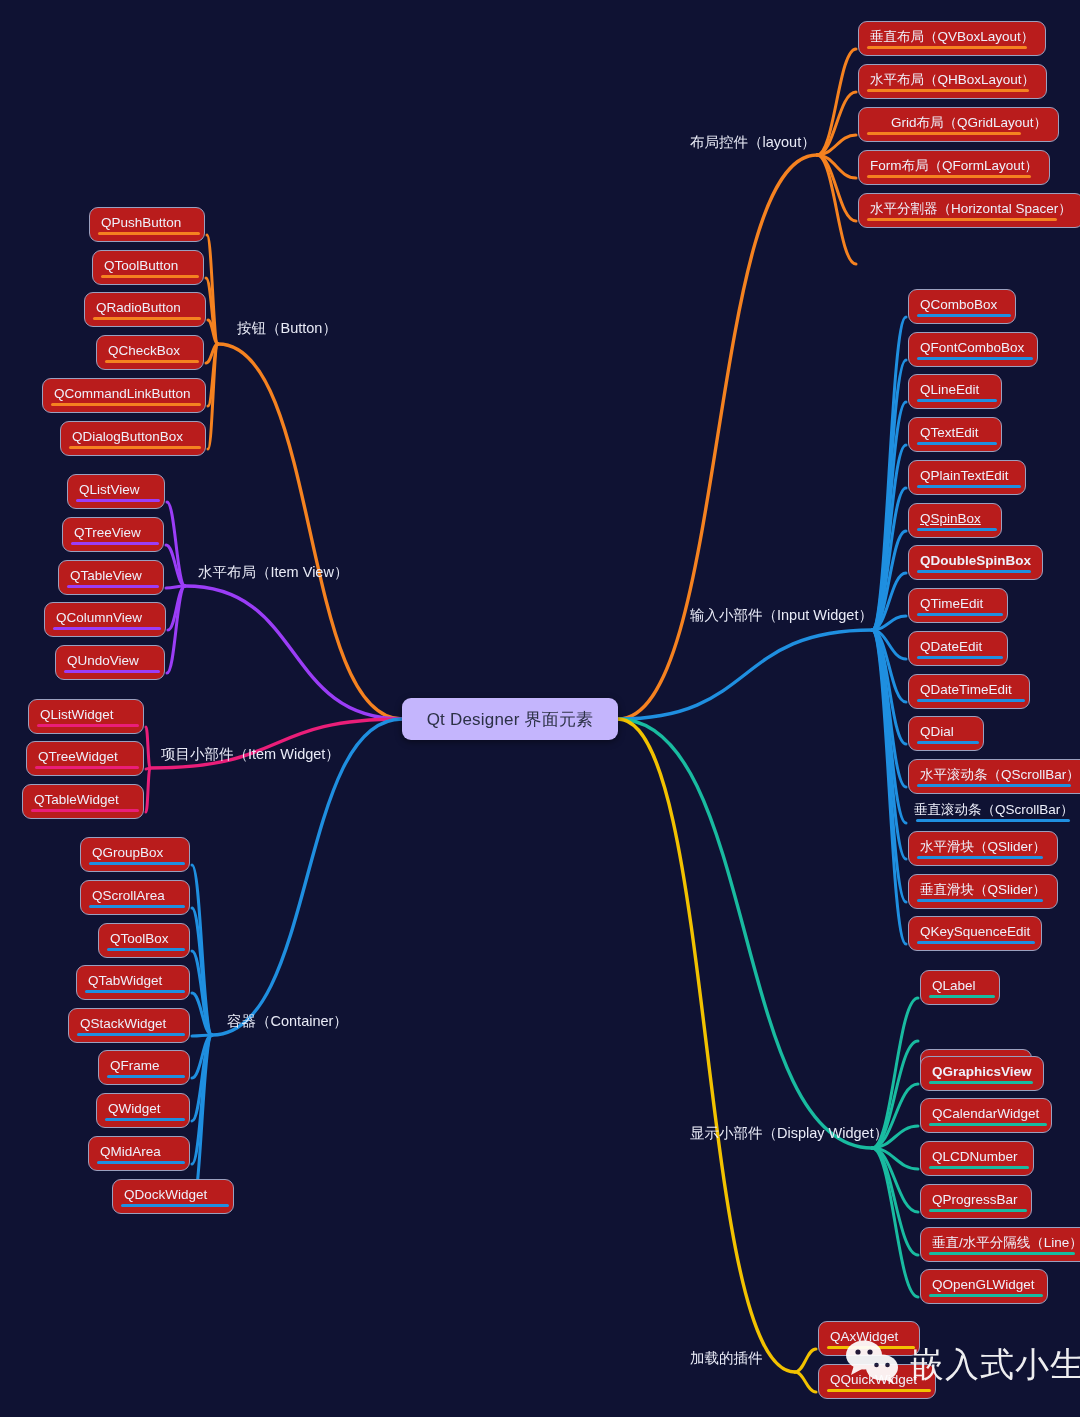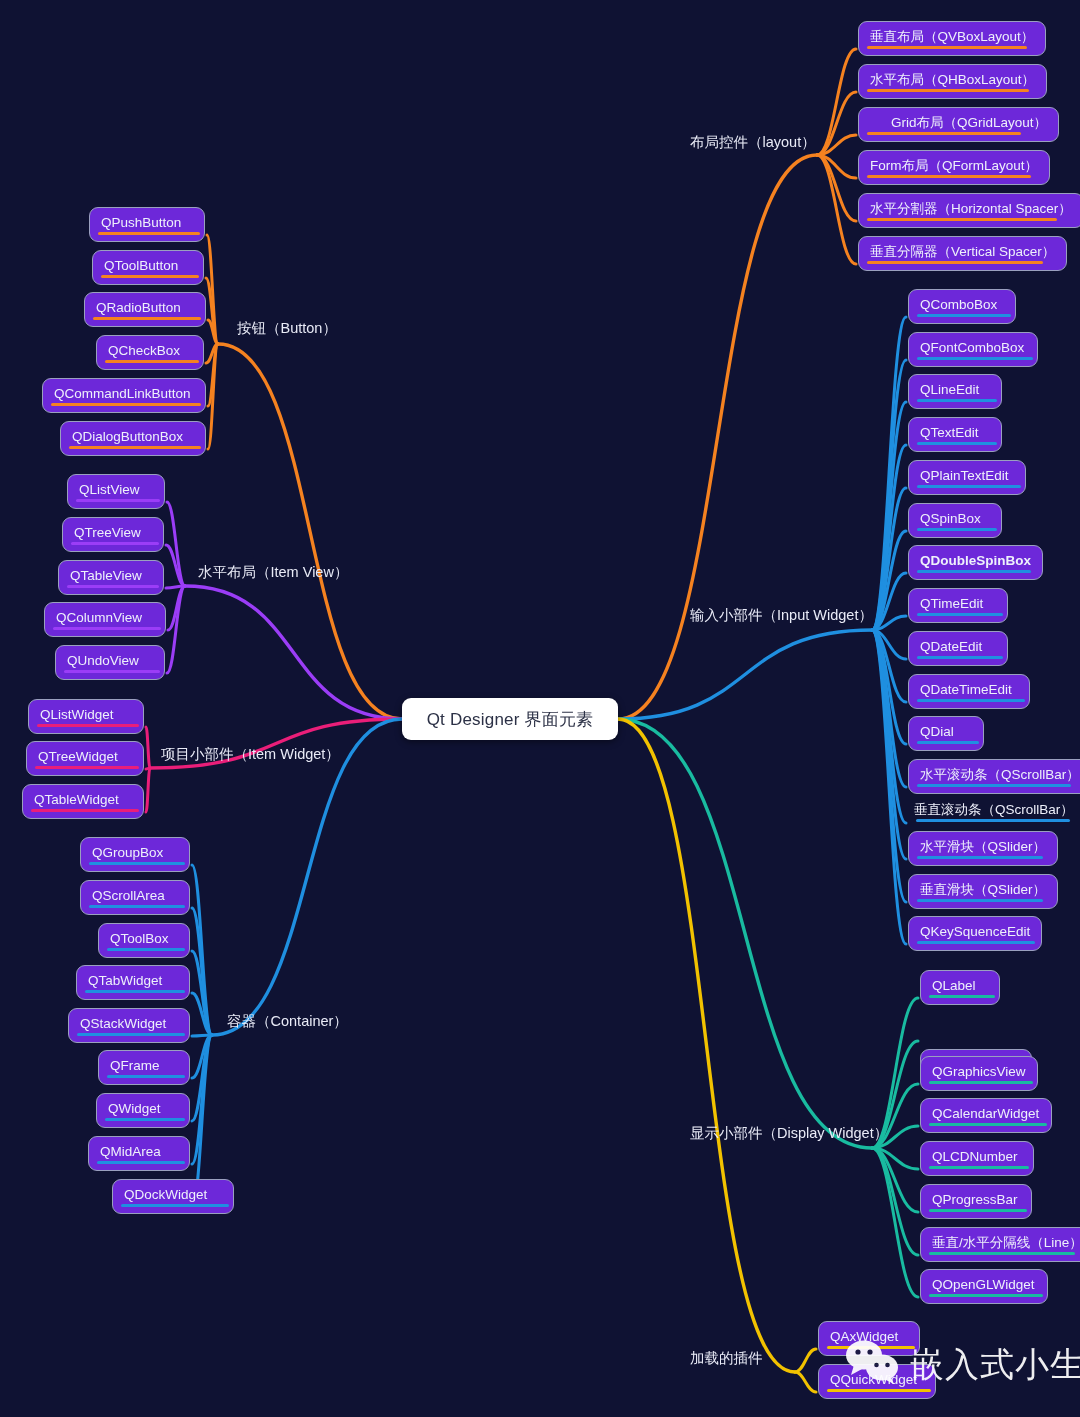--- a/index.html
+++ b/index.html
@@ -9,21 +9,21 @@
     font-family:"Liberation Sans","DejaVu Sans",sans-serif;
     overflow:hidden;position:relative;
   }
   #stage{position:absolute;left:0;top:0;width:1080px;height:1417px;}
   #links{position:absolute;left:0;top:0;width:1080px;height:1417px;pointer-events:none;}
 
   
   .node{
     position:absolute;
     box-sizing:border-box;
-    background:#6d28d9;
+    background:#b91c1c;
     border:1.4px solid #9aa0bf;
     border-radius:9px;
     color:#eef0fb;
     font-size:13.5px;
     line-height:1;
     padding:8px 11px 11px 11px;
     white-space:nowrap;
   }
   .node .u{
     position:absolute;
@@ -45,21 +45,21 @@
     font-size:14.5px;
     line-height:1;
     white-space:nowrap;
   }
 
   
   #central{
     position:absolute;
     left:402px;top:698px;
     width:216px;height:42px;
-    background:#ffffff;
+    background:#c4b5fd;
     border-radius:9px;
     display:flex;align-items:center;justify-content:center;
     color:#2c3146;
     font-size:17px;
     letter-spacing:.2px;
     box-shadow:0 2px 7px rgba(0,0,0,.45);
   }
 
   
   #watermark{
@@ -171,42 +171,41 @@
     <div class="node" style="left: 98px; top: 1050px; min-width: 92px;"><span>QFrame</span><span class="u" style="width: 78px; background: rgb(31, 143, 224);"></span></div>
     <div class="node" style="left: 96px; top: 1093px; min-width: 94px;"><span>QWidget</span><span class="u" style="width: 80px; background: rgb(31, 143, 224);"></span></div>
     <div class="node" style="left: 88px; top: 1136px; min-width: 102px;"><span>QMidArea</span><span class="u" style="width: 88px; background: rgb(31, 143, 224);"></span></div>
     <div class="node" style="left: 68px; top: 1179px; min-width: 122px; margin-left: 44px;"><span>QDockWidget</span><span class="u" style="width: 108px; background: rgb(31, 143, 224);"></span></div>
     <div class="blabel" style="left: 690px; top: 135px;">布局控件（layout）</div>
     <div class="node" style="left: 858px; top: 21px; min-width: 174px;"><span>垂直布局（QVBoxLayout）</span><span class="u" style="width: 160px; background: rgb(245, 130, 32);"></span></div>
     <div class="node" style="left: 858px; top: 64px; min-width: 176px;"><span>水平布局（QHBoxLayout）</span><span class="u" style="width: 162px; background: rgb(245, 130, 32);"></span></div>
     <div class="node" style="left: 858px; top: 107px; min-width: 168px; padding-left: 32px;"><span>Grid布局（QGridLayout）</span><span class="u" style="width: 154px; background: rgb(245, 130, 32);"></span></div>
     <div class="node" style="left: 858px; top: 150px; min-width: 178px;"><span>Form布局（QFormLayout）</span><span class="u" style="width: 164px; background: rgb(245, 130, 32);"></span></div>
     <div class="node" style="left: 858px; top: 193px; min-width: 204px;"><span>水平分割器（Horizontal Spacer）</span><span class="u" style="width: 190px; background: rgb(245, 130, 32);"></span></div>
-    <div class="node" style="left: 858px; top: 236px; min-width: 190px;"><span>垂直分隔器（Vertical Spacer）</span><span class="u" style="width: 176px; background: rgb(245, 130, 32);"></span></div>
     <div class="blabel" style="left: 690px; top: 608px;">输入小部件（Input Widget）</div>
     <div class="node" style="left: 908px; top: 289px; min-width: 108px;"><span>QComboBox</span><span class="u" style="width: 94px; background: rgb(31, 143, 224);"></span></div>
     <div class="node" style="left: 908px; top: 332px; min-width: 130px;"><span>QFontComboBox</span><span class="u" style="width: 116px; background: rgb(31, 143, 224);"></span></div>
     <div class="node" style="left: 908px; top: 374px; min-width: 94px;"><span>QLineEdit</span><span class="u" style="width: 80px; background: rgb(31, 143, 224);"></span></div>
     <div class="node" style="left: 908px; top: 417px; min-width: 94px;"><span>QTextEdit</span><span class="u" style="width: 80px; background: rgb(31, 143, 224);"></span></div>
     <div class="node" style="left: 908px; top: 460px; min-width: 118px;"><span>QPlainTextEdit</span><span class="u" style="width: 104px; background: rgb(31, 143, 224);"></span></div>
-    <div class="node" style="left: 908px; top: 503px; min-width: 94px;"><span>QSpinBox</span><span class="u" style="width: 80px; background: rgb(31, 143, 224);"></span></div>
+    <div class="node" style="left: 908px; top: 503px; min-width: 94px; text-decoration: underline;"><span>QSpinBox</span><span class="u" style="width: 80px; background: rgb(31, 143, 224);"></span></div>
     <div class="node" style="left: 908px; top: 545px; min-width: 128px; font-weight: bold;"><span>QDoubleSpinBox</span><span class="u" style="width: 114px; background: rgb(31, 143, 224);"></span></div>
     <div class="node" style="left: 908px; top: 588px; min-width: 100px;"><span>QTimeEdit</span><span class="u" style="width: 86px; background: rgb(31, 143, 224);"></span></div>
     <div class="node" style="left: 908px; top: 631px; min-width: 100px;"><span>QDateEdit</span><span class="u" style="width: 86px; background: rgb(31, 143, 224);"></span></div>
     <div class="node" style="left: 908px; top: 674px; min-width: 122px;"><span>QDateTimeEdit</span><span class="u" style="width: 108px; background: rgb(31, 143, 224);"></span></div>
     <div class="node" style="left: 908px; top: 716px; min-width: 76px;"><span>QDial</span><span class="u" style="width: 62px; background: rgb(31, 143, 224);"></span></div>
     <div class="node" style="left: 908px; top: 759px; min-width: 168px;"><span>水平滚动条（QScrollBar）</span><span class="u" style="width: 154px; background: rgb(31, 143, 224);"></span></div>
     <div class="node bare" style="left: 908px; top: 795px; min-width: 168px;"><span>垂直滚动条（QScrollBar）</span><span class="u" style="width: 154px; background: rgb(31, 143, 224);"></span></div>
     <div class="node" style="left: 908px; top: 831px; min-width: 140px;"><span>水平滑块（QSlider）</span><span class="u" style="width: 126px; background: rgb(31, 143, 224);"></span></div>
     <div class="node" style="left: 908px; top: 874px; min-width: 140px;"><span>垂直滑块（QSlider）</span><span class="u" style="width: 126px; background: rgb(31, 143, 224);"></span></div>
     <div class="node" style="left: 908px; top: 916px; min-width: 132px; text-align: center;"><span>QKeySquenceEdit</span><span class="u" style="width: 118px; background: rgb(31, 143, 224);"></span></div>
     <div class="blabel" style="left: 690px; top: 1126px;">显示小部件（Display Widget）</div>
     <div class="node" style="left: 920px; top: 970px; min-width: 80px;"><span>QLabel</span><span class="u" style="width: 66px; background: rgb(25, 187, 160);"></span></div>
     <div class="node" style="left: 920px; top: 1013px; min-width: 112px; margin-top: 36px;"><span>QTextBrowser</span><span class="u" style="width: 98px; background: rgb(25, 187, 160);"></span></div>
-    <div class="node" style="left: 920px; top: 1056px; min-width: 118px;"><span>QGraphicsView</span><span class="u" style="width: 104px; background: rgb(25, 187, 160);"></span></div>
+    <div class="node" style="left: 920px; top: 1056px; min-width: 118px; font-weight: bold;"><span>QGraphicsView</span><span class="u" style="width: 104px; background: rgb(25, 187, 160);"></span></div>
     <div class="node" style="left: 920px; top: 1098px; min-width: 132px;"><span>QCalendarWidget</span><span class="u" style="width: 118px; background: rgb(25, 187, 160);"></span></div>
     <div class="node" style="left: 920px; top: 1141px; min-width: 114px;"><span>QLCDNumber</span><span class="u" style="width: 100px; background: rgb(25, 187, 160);"></span></div>
     <div class="node" style="left: 920px; top: 1184px; min-width: 112px;"><span>QProgressBar</span><span class="u" style="width: 98px; background: rgb(25, 187, 160);"></span></div>
     <div class="node" style="left: 920px; top: 1227px; min-width: 160px;"><span>垂直/水平分隔线（Line）</span><span class="u" style="width: 146px; background: rgb(25, 187, 160);"></span></div>
     <div class="node" style="left: 920px; top: 1269px; min-width: 128px;"><span>QOpenGLWidget</span><span class="u" style="width: 114px; background: rgb(25, 187, 160);"></span></div>
     <div class="blabel" style="left: 690px; top: 1351px;">加载的插件</div>
     <div class="node" style="left: 818px; top: 1321px; min-width: 102px;"><span>QAxWidget</span><span class="u" style="width: 88px; background: rgb(242, 194, 0);"></span></div>
     <div class="node" style="left: 818px; top: 1364px; min-width: 118px;"><span>QQuickWidget</span><span class="u" style="width: 104px; background: rgb(242, 194, 0);"></span></div>
   </div>
 

